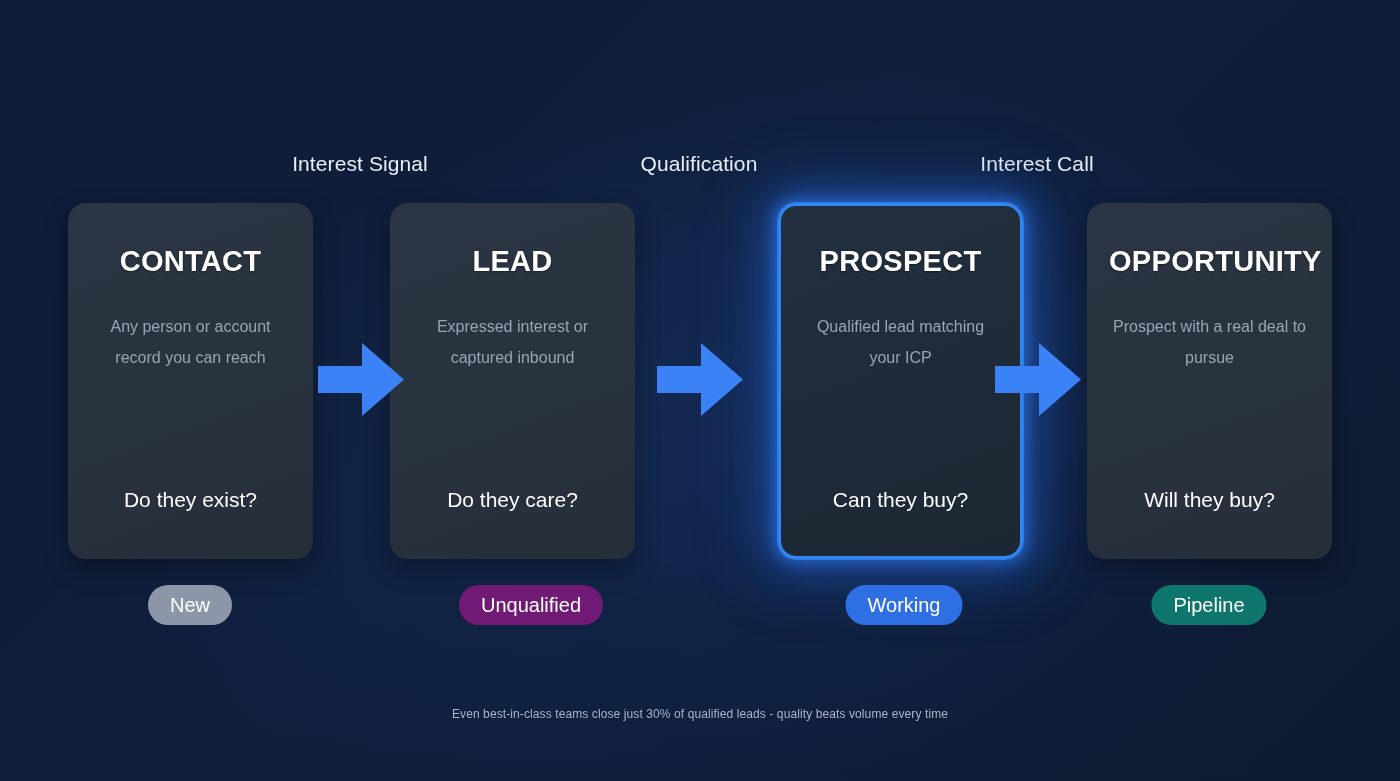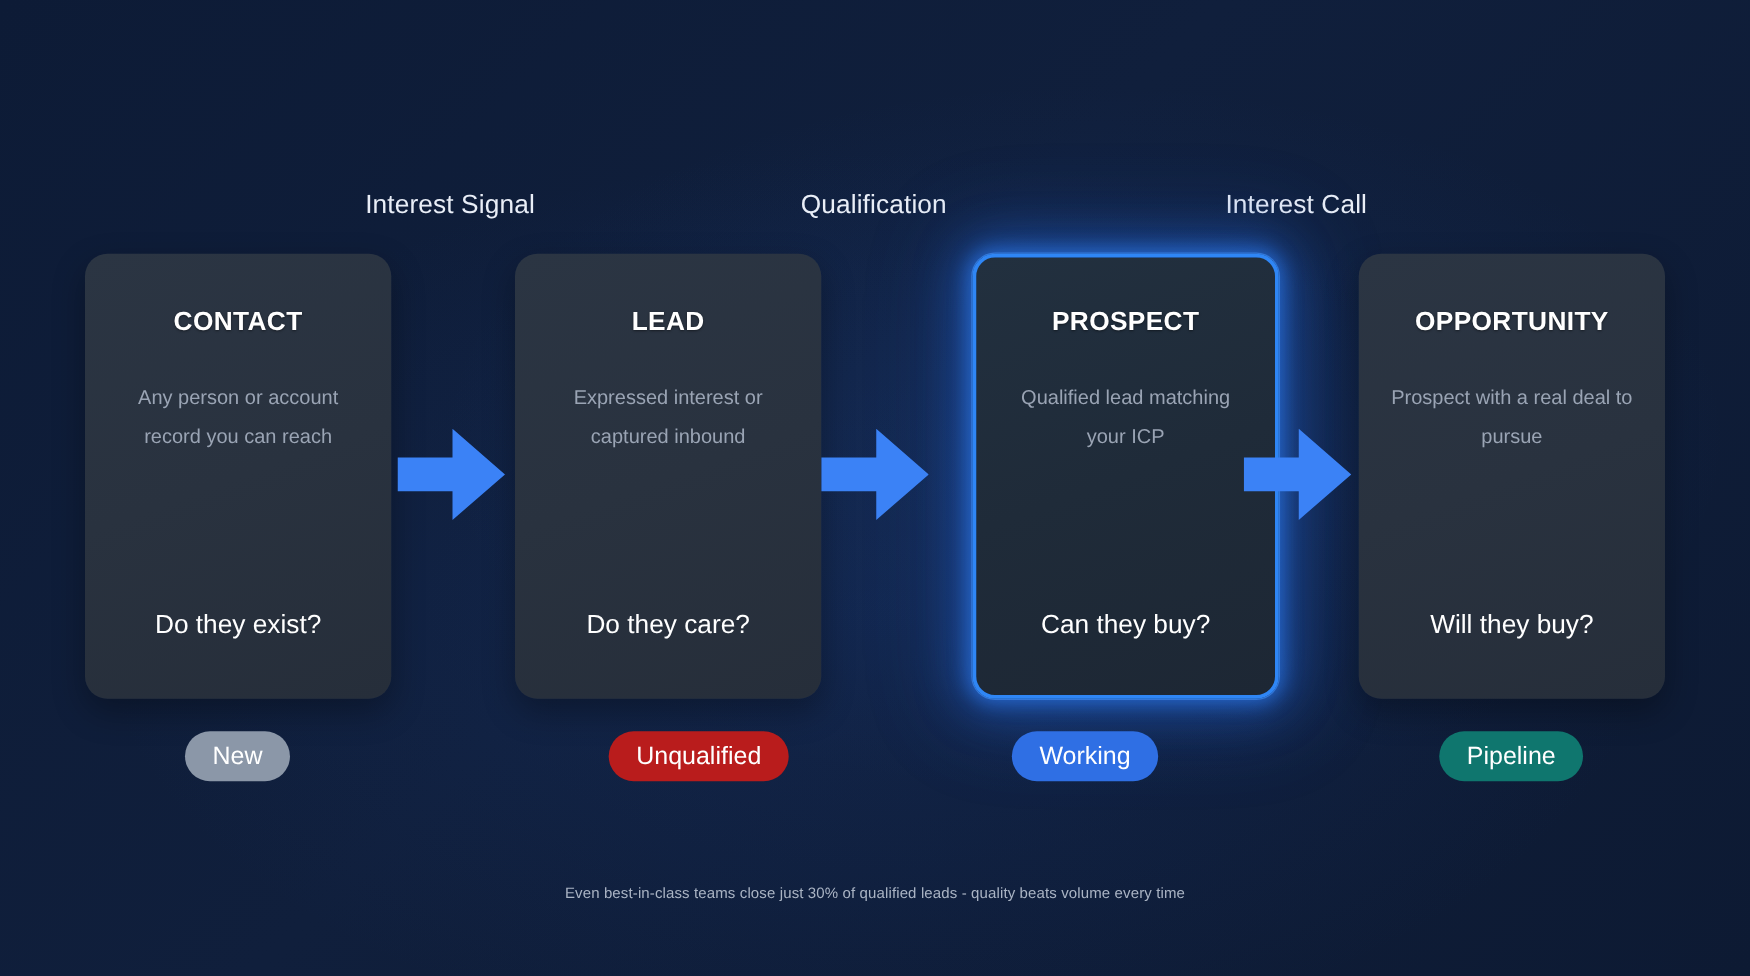--- a/index.html
+++ b/index.html
@@ -56,21 +56,21 @@
     border:3px solid #2f86f5;
     box-shadow:
       0 0 0 1px rgba(70,150,255,0.55),
       0 0 14px 4px rgba(45,125,245,0.55),
       0 0 34px 12px rgba(40,110,230,0.38),
       0 0 62px 26px rgba(35,95,205,0.22);
     padding-top:41px;
   }
 
   .card-title {
-    font-size:21px;
+    font-size:29px;
     font-weight:bold;
     color:#ffffff;
     letter-spacing:0.3px;
     line-height:1;
     text-shadow:0 1px 2px rgba(0,0,0,0.45);
   }
 
   .card-desc {
     margin-top:35px;
     font-size:16px;
@@ -129,41 +129,41 @@
       <div class="conn-label" style="left: 699px;">Qualification</div>
       <div class="conn-label" style="left: 1037px;">Interest Call</div>
     </div>
 
   <div class="cards">
       <div class="card muted" style="left: 68px;">
         <div class="card-title">CONTACT</div>
         <div class="card-desc">Any person or account record you can reach</div>
         <div class="card-question">Do they exist?</div>
       </div>
-      <div class="card muted" style="left: 412px;">
+      <div class="card muted" style="left: 390px;">
         <div class="card-title">LEAD</div>
         <div class="card-desc">Expressed interest or captured inbound</div>
         <div class="card-question">Do they care?</div>
       </div>
       <div class="card active" style="left: 746px; margin-left: 32px;">
         <div class="card-title">PROSPECT</div>
         <div class="card-desc">Qualified lead matching your ICP</div>
         <div class="card-question">Can they buy?</div>
       </div>
       <div class="card muted" style="left: 1087px;">
         <div class="card-title">OPPORTUNITY</div>
         <div class="card-desc">Prospect with a real deal to pursue</div>
         <div class="card-question">Will they buy?</div>
       </div>
     </div>
 
   <div class="badges">
       <div class="badge" style="left: 190px; background: rgb(139, 151, 168); color: rgb(255, 255, 255);">New</div>
-      <div class="badge" style="left: 559px; background: #b91c1c; color: rgb(255, 255, 255);">Unqualified</div>
-      <div class="badge" style="left: 868px; background: rgb(47, 111, 228); color: rgb(255, 255, 255);">Working</div>
+      <div class="badge" style="left: 531px; background: #701a75; color: rgb(255, 255, 255);">Unqualified</div>
+      <div class="badge" style="left: 904px; background: rgb(47, 111, 228); color: rgb(255, 255, 255);">Working</div>
       <div class="badge" style="left: 1209px; background: #0f766e; color: rgb(255, 255, 255);">Pipeline</div>
     </div>
 
   <div class="footer">Even best-in-class teams close just 30% of qualified leads - quality beats volume every time</div>
 <div class="arrow" style="left: 318px;">
       <svg viewBox="0 0 86 73" xmlns="http://www.w3.org/2000/svg">
         <polygon points="0,23 44,23 44,0 86,36.5 44,73 44,50 0,50" fill="#3b82f6"></polygon>
       </svg>
     </div>
     <div class="arrow" style="left: 657px;">

